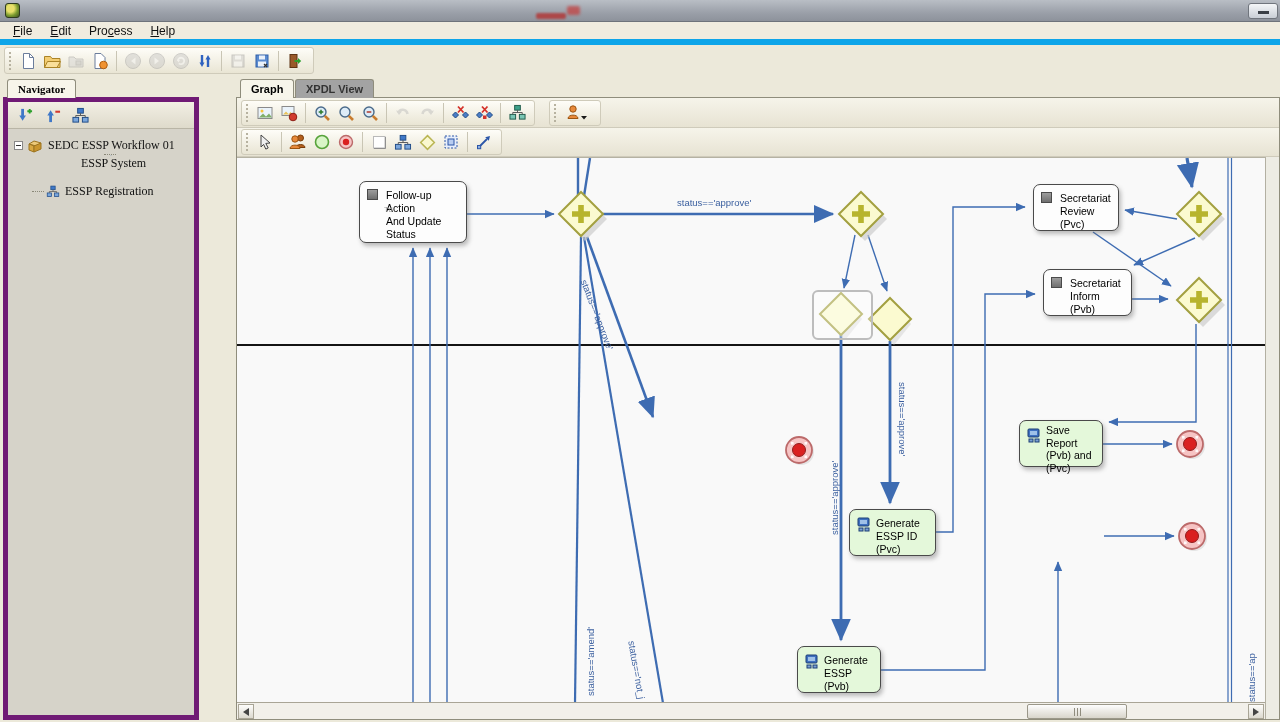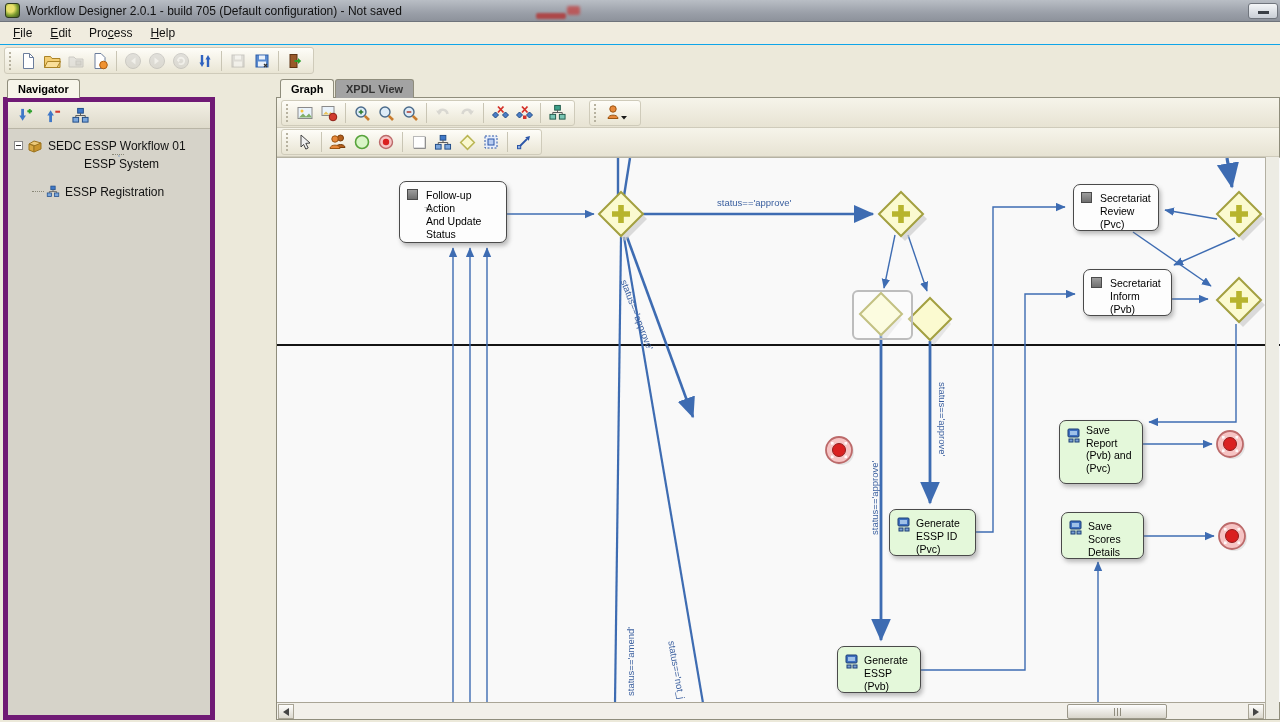--- a/index.html
+++ b/index.html
@@ -15,50 +15,50 @@
   .app-icon { width:15px; height:15px; border-radius:3px; border:1px solid #2e3a1e;
     background:radial-gradient(circle at 35% 35%, #e8e06a 0 30%, #7a9a2e 60%, #3c4d20); }
   .smudge1 { left:536px; top:13px; width:30px; height:6px; background:#b23a3a; filter:blur(1.2px); opacity:.85; border-radius:2px; }
   .smudge2 { left:567px; top:6px; width:13px; height:9px; background:#c04848; filter:blur(1.5px); opacity:.8; border-radius:2px; }
   #min-btn { right:2px; top:3px; width:30px; height:16px; border:1px solid #70757d; border-radius:3px;
     background:linear-gradient(#f4f6f8,#c9ced6); }
   #min-btn span { display:block; width:11px; height:3px; background:#3a3f46; margin:7px auto 0; }
 
   
   #menubar { position:absolute; left:0; top:22px; width:1280px; height:23px; background:#f0ecdf;
-    display:flex; align-items:center; padding-left:4px; border-bottom:1px solid #0ea5e9; }
+    display:flex; align-items:center; padding-left:4px; border-bottom:6px solid #0ea5e9; }
   .menu-item { font-size:12px; color:#111; padding:2px 9px; }
   .menu-item u { text-decoration:underline; }
 
   
   #maintoolbar { position:absolute; left:0; top:45px; width:1280px; height:31px; background:#ece9da; }
   .tb-panel { display:inline-flex; align-items:center; height:27px; margin:2px 0 0 4px; padding:0 6px 0 2px;
     background:linear-gradient(#fefdf8,#e9e5d4); border:1px solid #cfcbba; border-radius:3px; }
   .grip { width:3px; height:18px; margin:0 4px 0 2px; border-left:2px dotted #b7b2a0; }
   .tbsep { width:1px; height:20px; background:#c9c5b4; margin:0 4px; }
   .ibtn { width:24px; height:24px; display:flex; align-items:center; justify-content:center; }
   .ibtn.disabled { opacity:.5; filter:grayscale(.8); }
 
   
-  #navigator { position:absolute; left:3px; top:79px; width:212px; bottom:2px; }
+  #navigator { position:absolute; left:3px; top:79px; width:196px; bottom:2px;font-family:Liberation Serif, serif; }
   .tab { position:absolute; top:0; height:19px; background:#f7f5ea; border:1px solid #8f8d7c; border-bottom:none;
     border-radius:3px 3px 0 0; font-size:11px; display:flex; align-items:center; padding:0 10px; z-index:3; }
   .tab.bold { font-weight:bold; }
   .tab.inactive { background:#a3a3a3; color:#333;font-weight:bold; }
   #nav-body { position:absolute; left:0; right:0; top:18px; bottom:0; border:5px solid #701a75; background:#d6d3c9; }
   #nav-toolbar { height:27px; background:linear-gradient(#f2efe4,#dedacb); border-bottom:1px solid #b9b5a6;
     display:flex; align-items:center; padding-left:4px; gap:4px; }
   #nav-tree { padding:8px 4px 0 6px; font-size:12px; color:#111; }
   .trow { display:flex; align-items:center; height:17px; white-space:nowrap; }
   .trow .lbl { margin-left:5px; }
   .expander { width:9px; height:9px; background:#fff; border:1px solid #888; position:relative; margin-right:4px; }
   .expander::after { content:""; position:absolute; left:1px; top:3px; width:5px; height:1px; background:#333; }
   .guide { border-left:1px dotted #8a8878; }
 
-  #graphpanel { position:absolute; left:236px; top:79px; right:0px; bottom:2px;margin-left:40px; }
+  #graphpanel { position:absolute; left:236px; top:79px; right:0px; bottom:2px; }
   #gp-body { position:absolute; left:0; right:0; top:18px; bottom:0; border:1px solid #8f8d7c; background:#ece9da; }
   .gtoolbar { height:30px; background:linear-gradient(#f6f4ea,#e7e3d3); border-bottom:1px solid #cfcbbb;
     display:flex; align-items:center; padding-left:4px; }
   .gtoolbar.second { height:29px; }
   .sub-panel { display:inline-flex; align-items:center; height:26px; padding:0 5px 0 2px;
     background:linear-gradient(#fefdf8,#e9e5d4); border:1px solid #cfcbba; border-radius:3px; }
 
   
   #canvas { position:absolute; left:0px; top:59px; width:1029px; height:545px; background:#f9f9f9;
     overflow:hidden; border-top:1px solid #b5b2a3; }
@@ -84,21 +84,20 @@
   .td-badge { position:absolute; left:24px; top:21px; font-size:7.5px; color:#9a9a9a; }
   .elabel { position:absolute; color:#3a5f9f; font-size:9.5px; white-space:nowrap; transform-origin:0 0; }
   #sel-rect { position:absolute; left:575px; top:132px; width:61px; height:50px; border:2px solid #bdbdbd;
     border-radius:6px; background:rgba(255,255,255,.35); }
 </style>
 </head>
 <body>
 
 <div id="titlebar">
   <span class="app-icon"></span>
-  <span class="ttext">Workflow Designer 2.0.1 - build 705 (Default configuration) - Not saved</span>
 </div>
 <div class="abs smudge1"></div>
 <div class="abs smudge2"></div>
 <div class="abs" id="min-btn">
     <span></span>
   </div>
 
 <div id="menubar">
   <span class="menu-item"><span></span><u>F</u><span>ile</span></span>
   <span class="menu-item"><span></span><u>E</u><span>dit</span></span>
@@ -569,44 +568,33 @@
           <svg width="14" height="15" viewBox="0 0 14 15">
               <rect x="1" y="1" width="11" height="8" rx="1" fill="#3f71c0" stroke="#1d3f77"></rect>
               <rect x="3" y="3" width="7" height="4" fill="#9fc1e8"></rect>
               <rect x="2" y="11" width="4" height="3" fill="#7aa0d4" stroke="#1d3f77"></rect>
               <rect x="8" y="11" width="4" height="3" fill="#7aa0d4" stroke="#1d3f77"></rect>
             </svg></span>
         <div>Generate</div>
         <div>ESSP (Pvb)</div>
       </div>
 
-      <div class="wfbox green" style="left:782px;top:262px;width:84px;height:64px;padding-top:3px;line-height:12.5px;">
+      <div class="wfbox green" style="left:782px;top:262px;width:84px;height:47px;padding-top:3px;line-height:12.5px;">
         <span class="nicon">
           <svg width="14" height="15" viewBox="0 0 14 15">
               <rect x="1" y="1" width="11" height="8" rx="1" fill="#3f71c0" stroke="#1d3f77"></rect>
               <rect x="3" y="3" width="7" height="4" fill="#9fc1e8"></rect>
               <rect x="2" y="11" width="4" height="3" fill="#7aa0d4" stroke="#1d3f77"></rect>
               <rect x="8" y="11" width="4" height="3" fill="#7aa0d4" stroke="#1d3f77"></rect>
             </svg></span>
         <div>Save Report</div>
         <div>(Pvb) and</div>
         <div>(Pvc)</div>
       </div>
 
-      <div class="wfbox green" style="left:784px;top:354px;width:83px;height:47px;">
-        <span class="nicon">
-          <svg width="14" height="15" viewBox="0 0 14 15">
-              <rect x="1" y="1" width="11" height="8" rx="1" fill="#3f71c0" stroke="#1d3f77"></rect>
-              <rect x="3" y="3" width="7" height="4" fill="#9fc1e8"></rect>
-              <rect x="2" y="11" width="4" height="3" fill="#7aa0d4" stroke="#1d3f77"></rect>
-              <rect x="8" y="11" width="4" height="3" fill="#7aa0d4" stroke="#1d3f77"></rect>
-            </svg></span>
-        <div>Save</div>
-        <div>Scores Details</div>
-      </div>
 
       
       <div class="elabel" style="left:440px;top:39px;">status=='approve'</div>
       <div class="elabel" style="left:352px;top:120px;transform:rotate(69deg);">status=='approve'</div>
       <div class="elabel" style="left:348px;top:538px;transform:rotate(-90deg);">status=='amend'</div>
       <div class="elabel" style="left:400px;top:482px;transform:rotate(80deg);">status=='not_j</div>
       <div class="elabel" style="left:592px;top:377px;transform:rotate(-90deg);">status=='approve'</div>
       <div class="elabel" style="left:671px;top:224px;transform:rotate(90deg);">status=='approve'</div>
       <div class="elabel" style="left:1009px;top:544px;transform:rotate(-90deg);">status=='ap</div>
     </div>

